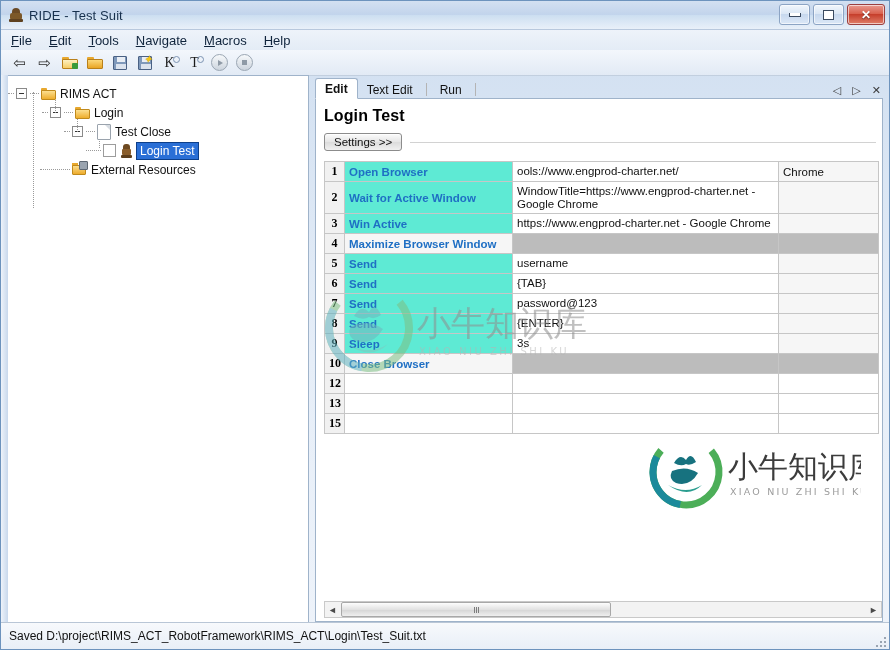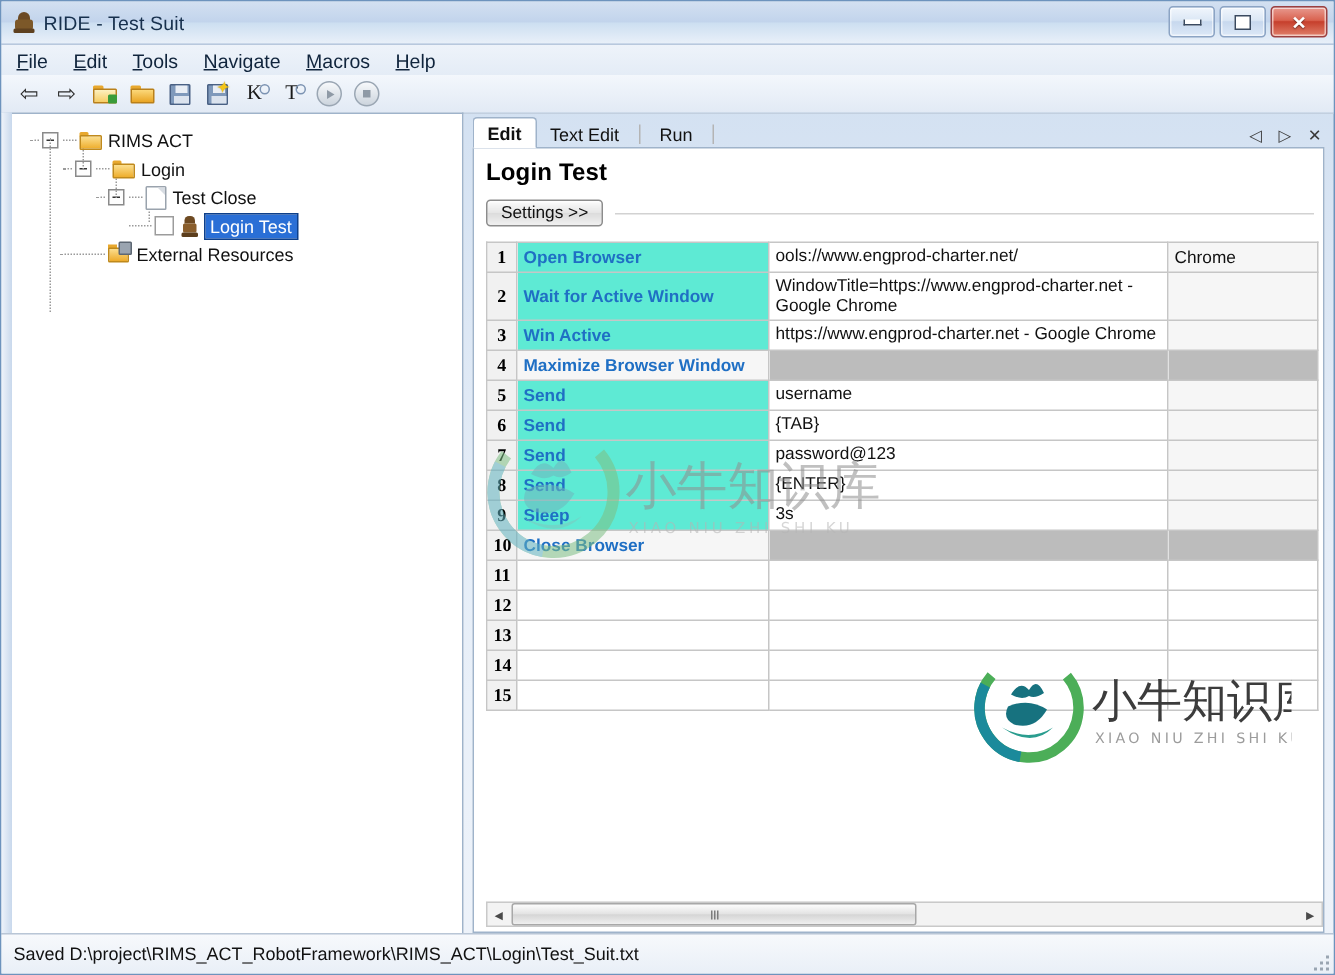--- a/index.html
+++ b/index.html
@@ -294,21 +294,21 @@
     <div class="leftrail"></div>
 
     <div class="tree">
       <div class="treeinner">
 
         <div class="tvert" style="left:25px;top:16px;height:116px;"></div>
         <div class="tvert" style="left:47px;top:17px;height:20px;"></div>
         <div class="tvert" style="left:69px;top:36px;height:20px;"></div>
         <div class="tvert" style="left:91px;top:55px;height:17px;"></div>
 
-        <div class="trow" style="padding-left:12px;">
+        <div class="trow" style="">
           <span class="tdash" style="width:6px;"></span>
           <span class="tbox">
               <b></b>
             </span>
           <span class="tdash" style="width:9px;"></span>
           <span class="ficon"></span>
           <span>RIMS ACT</span>
         </div>
 
         <div class="trow" style="padding-left:34px;">
@@ -443,47 +443,35 @@
                 <td class="a2"></td>
               </tr>
 
               <tr class="grayrow">
                 <td class="rn">10</td>
                 <td class="kw">Close Browser</td>
                 <td class="a1"></td>
                 <td class="a2"></td>
               </tr>
 
-              <tr class="empty">
-                <td class="rn">11</td>
-                <td class="kw"></td>
-                <td class="a1"></td>
-                <td class="a2"></td>
-              </tr>
 
               <tr class="empty">
                 <td class="rn">12</td>
                 <td class="kw"></td>
                 <td class="a1"></td>
                 <td class="a2"></td>
               </tr>
 
               <tr class="empty">
                 <td class="rn">13</td>
                 <td class="kw"></td>
                 <td class="a1"></td>
                 <td class="a2"></td>
               </tr>
 
-              <tr class="empty">
-                <td class="rn">14</td>
-                <td class="kw"></td>
-                <td class="a1"></td>
-                <td class="a2"></td>
-              </tr>
 
               <tr class="empty">
                 <td class="rn">15</td>
                 <td class="kw"></td>
                 <td class="a1"></td>
                 <td class="a2"></td>
               </tr>
 
             </tbody>
           </table>

